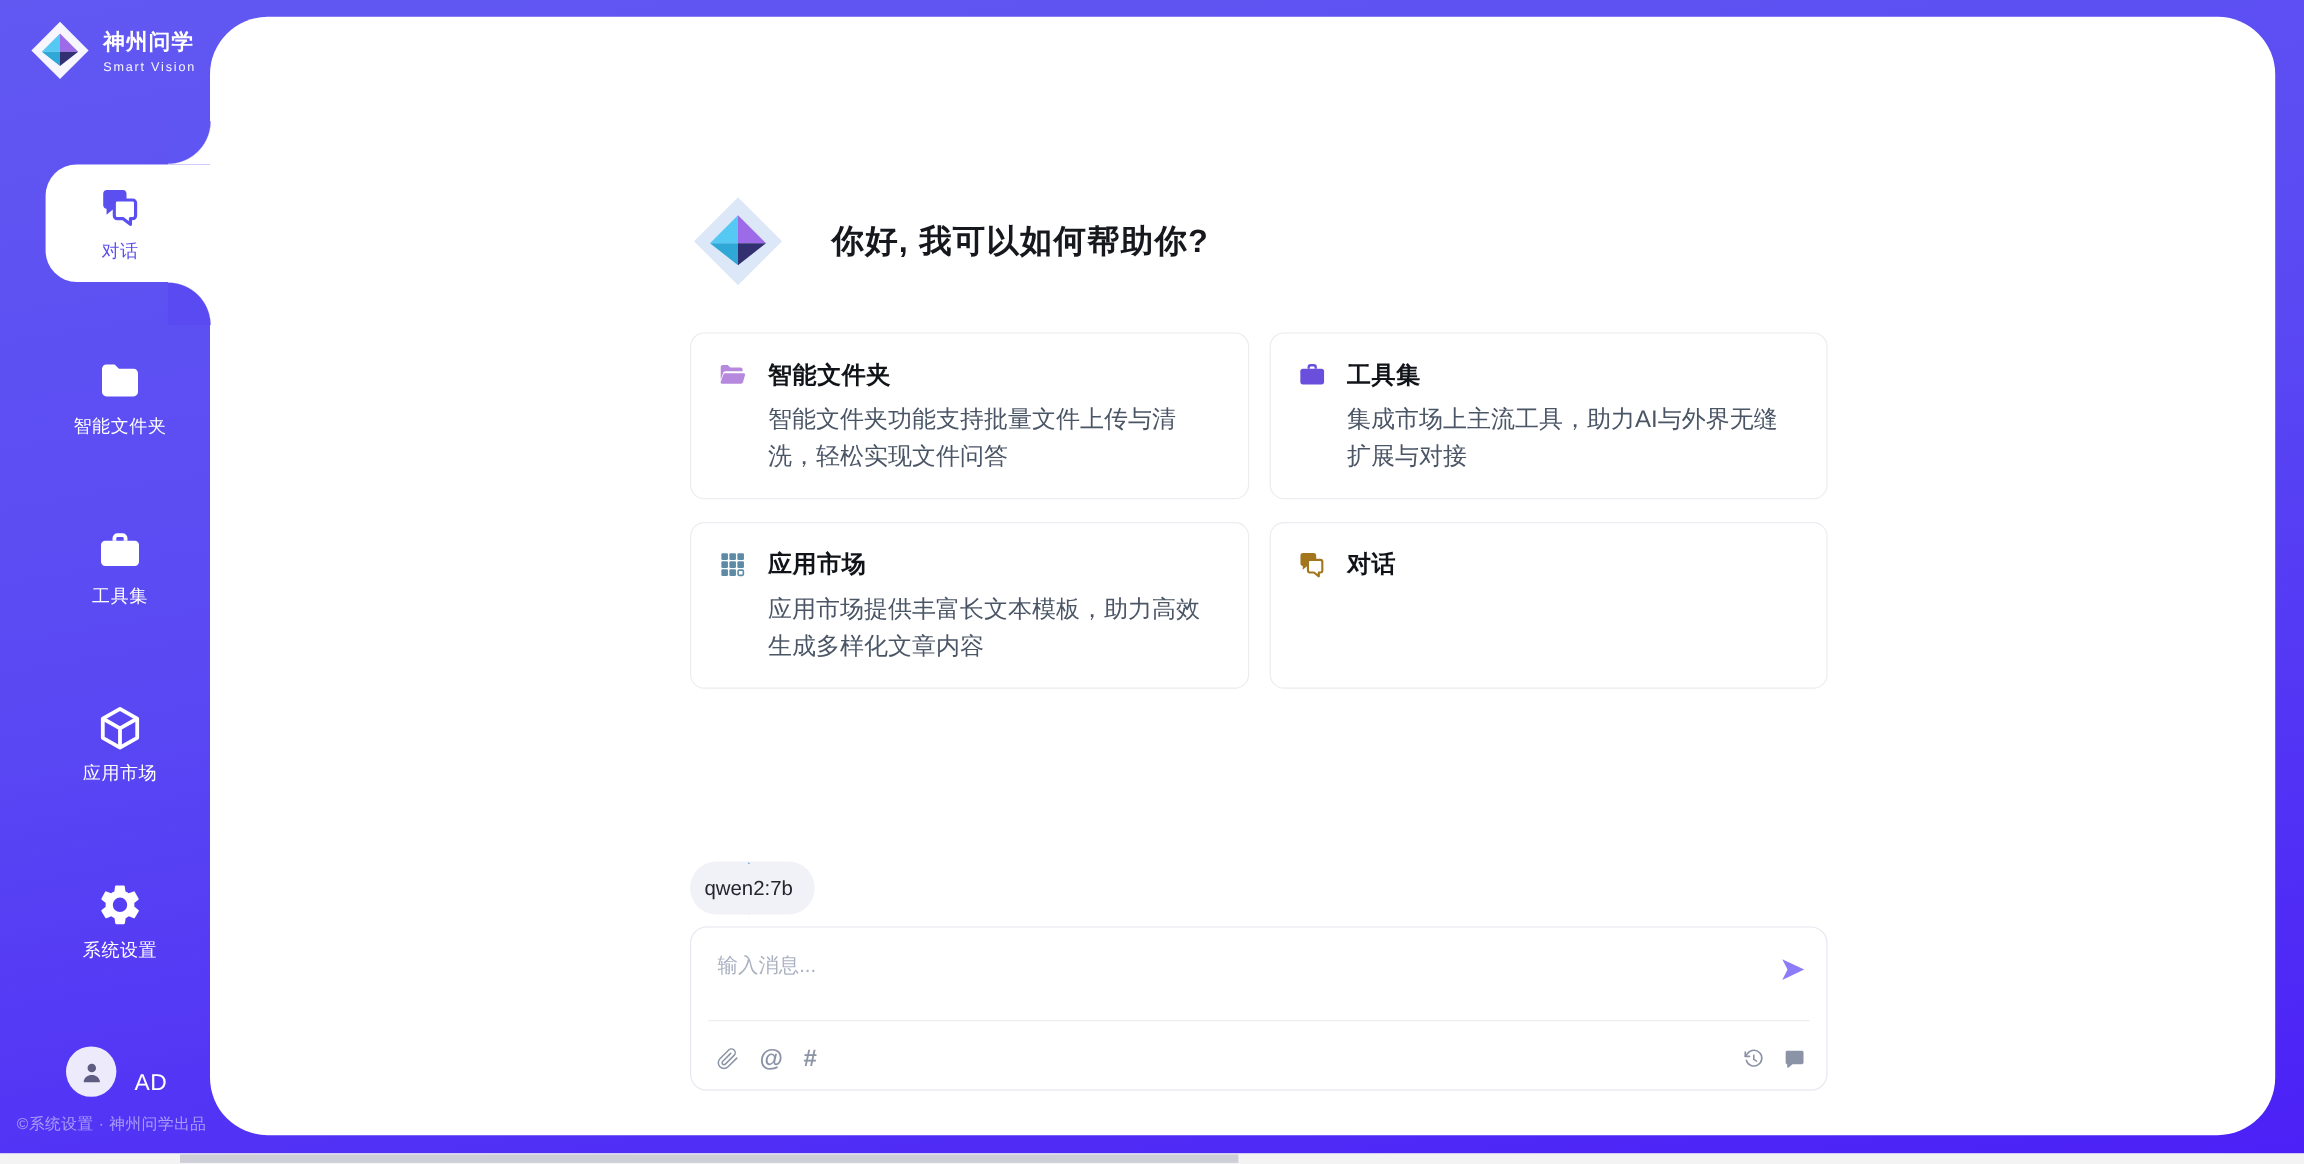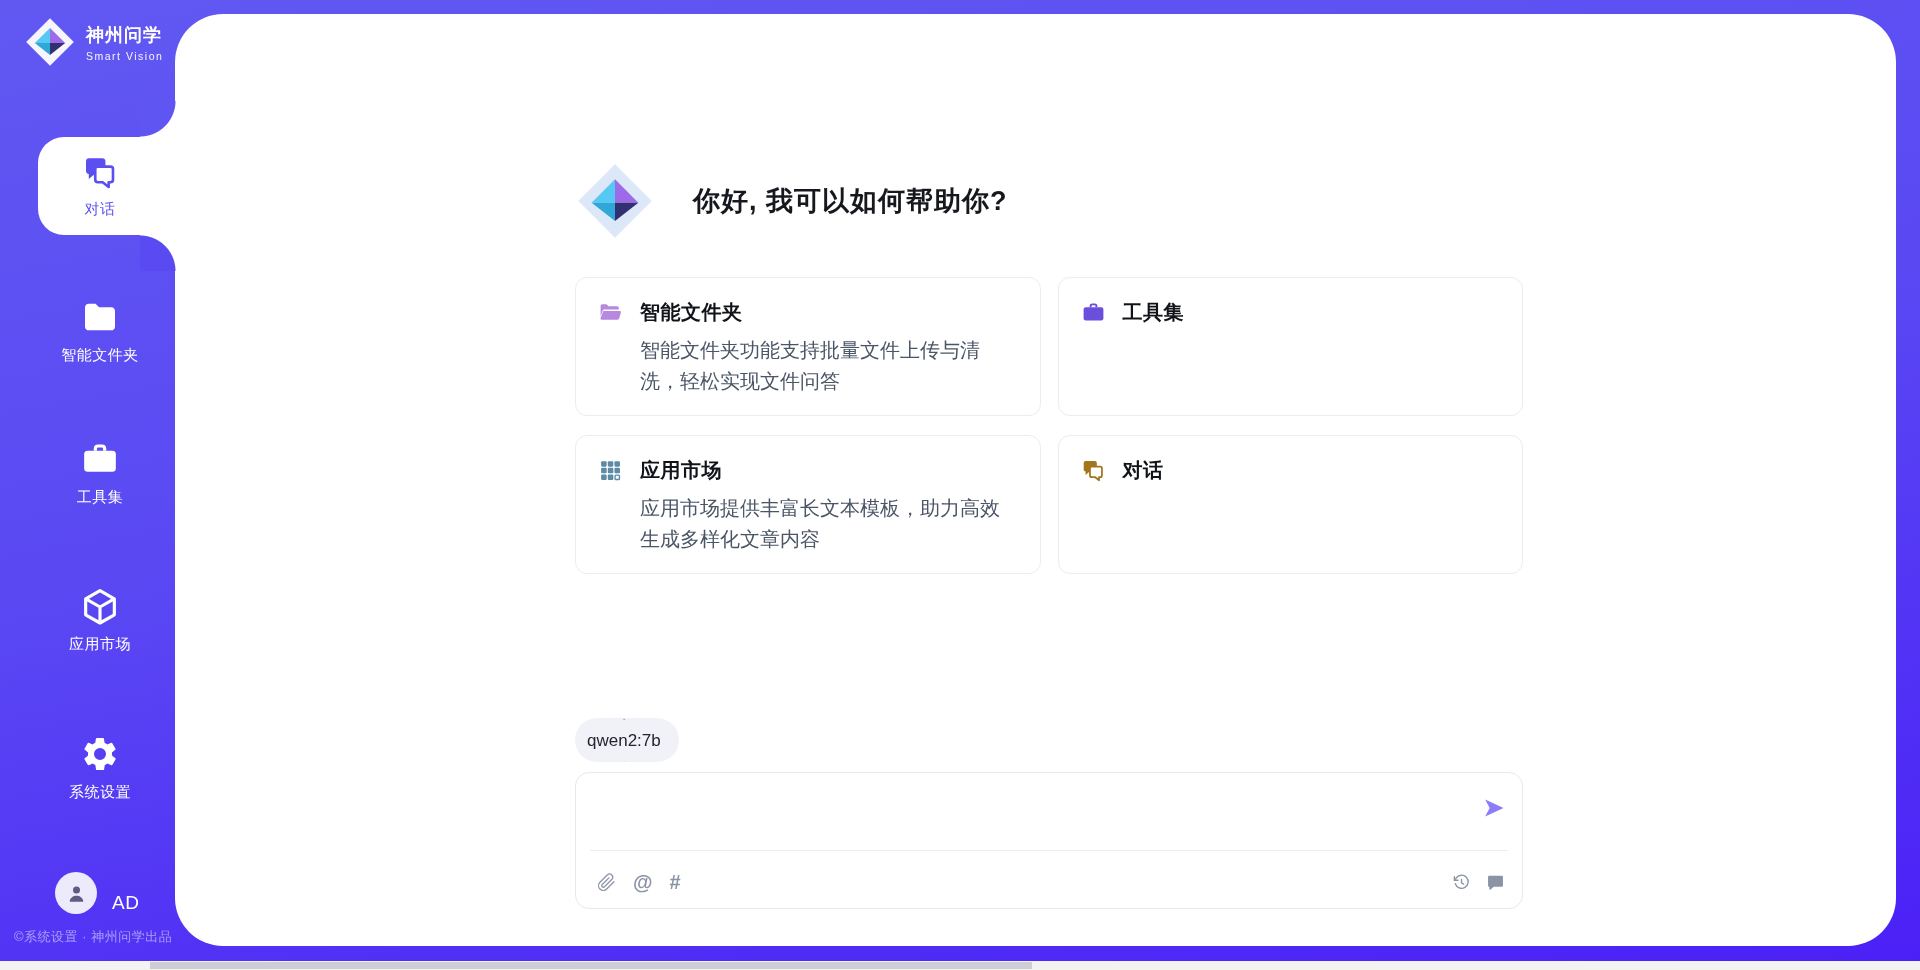--- a/index.html
+++ b/index.html
@@ -184,20 +184,21 @@
     </div>
     <div class="card">
       <div class="card-head">
         <span class="card-ic" style="color: rgb(106, 79, 220);">
             <svg>
               <use href="#sym-briefcase"></use>
             </svg>
           </span>
         <span class="card-title">工具集</span>
       </div>
+      <div class="card-desc">集成市场上主流工具，助力AI与外界无缝扩展与对接</div>
     </div>
     <div class="card">
       <div class="card-head">
         <span class="card-ic" style="color: rgb(93, 139, 166);">
             <svg>
               <use href="#sym-apps"></use>
             </svg>
           </span>
         <span class="card-title">应用市场</span>
       </div>
@@ -219,20 +220,21 @@
     <svg class="pill-dmd">
         <use href="#sym-diamond"></use>
       </svg>
     <span>qwen2:7b</span>
     <svg class="chev">
         <use href="#sym-chevron-down"></use>
       </svg>
   </button>
 
   <div class="composer">
+    <input class="composer-input" type="text" placeholder="输入消息..." style="">
     <button class="send-btn">
       <svg>
           <use href="#sym-send"></use>
         </svg>
     </button>
     <div class="composer-divider"></div>
     <div class="composer-bar">
       <div class="bar-left">
         <button class="tool-btn">
           <svg>

